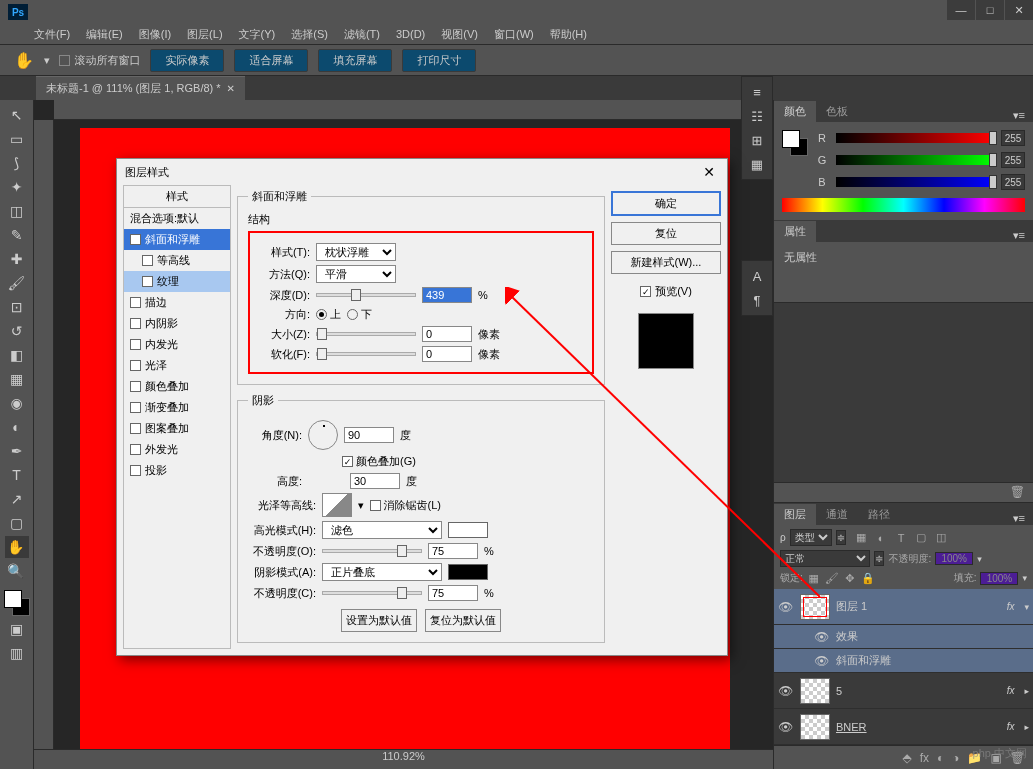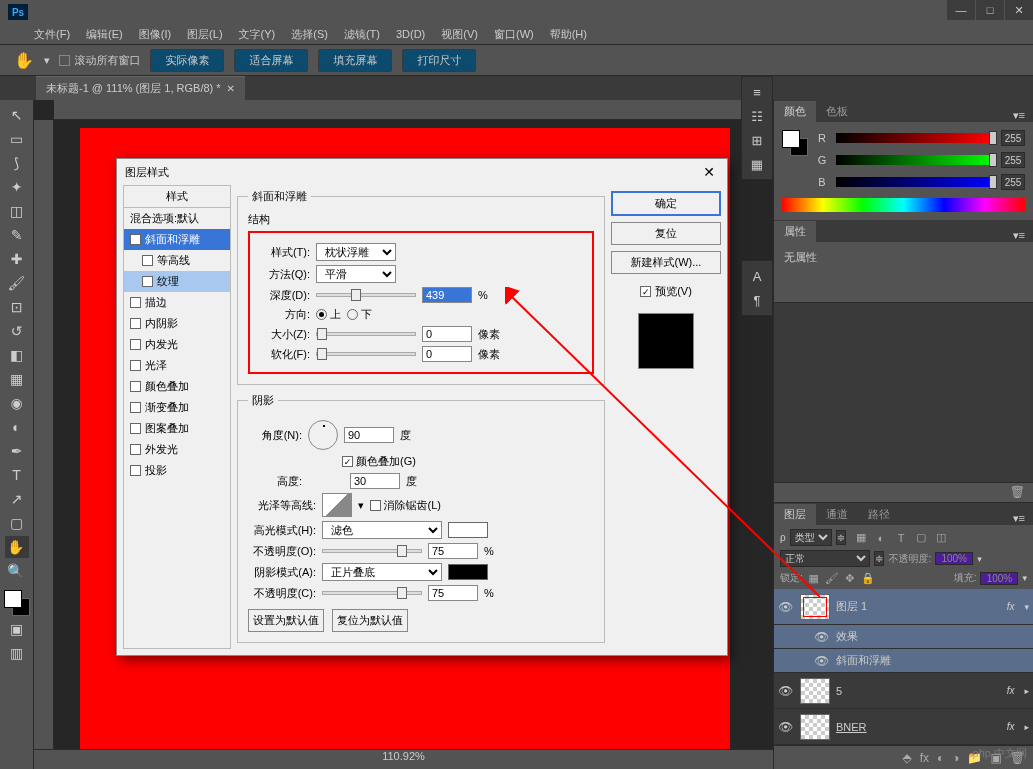--- a/index.html
+++ b/index.html
@@ -126,21 +126,21 @@
     .angle-wheel { width: 30px; height: 30px; border: 1px solid #888; border-radius: 50%; position: relative; }
     .angle-wheel::after { content: ''; position: absolute; width: 2px; height: 2px; background: #000; top: 4px; left: 50%; }
     .contour-thumb { width: 30px; height: 24px; border: 1px solid #888; background: linear-gradient(135deg, #fff 50%, #888 50%); }
     
     .dialog-buttons { width: 110px; display: flex; flex-direction: column; gap: 6px; padding-top: 6px; }
     .dlg-btn { padding: 3px 4px; border: 1px solid #888; background: #f0f0f0; cursor: pointer; font-size: 11px; text-align: center; }
     .dlg-btn.primary { border: 2px solid #3875d7; }
     .preview-box { width: 56px; height: 56px; background: #000; margin: 8px auto; border: 1px solid #888; }
     .preview-check { display: flex; align-items: center; justify-content: center; gap: 4px; margin-top: 4px; }
     
-    .bottom-buttons { display: flex; gap: 8px; margin-top: 8px; }
+    .bottom-buttons { display: flex; gap: 8px; justify-content: center; margin-top: 8px; }
     
     
     .red-arrow { position: absolute; top: 287px; left: 505px; width: 380px; height: 320px; pointer-events: none; z-index: 100; }
     
     
     .watermark { position: absolute; bottom: 8px; right: 6px; color: #888; font-size: 11px; opacity: 0.7; }
   </style>
 </head>
 <body>
 

